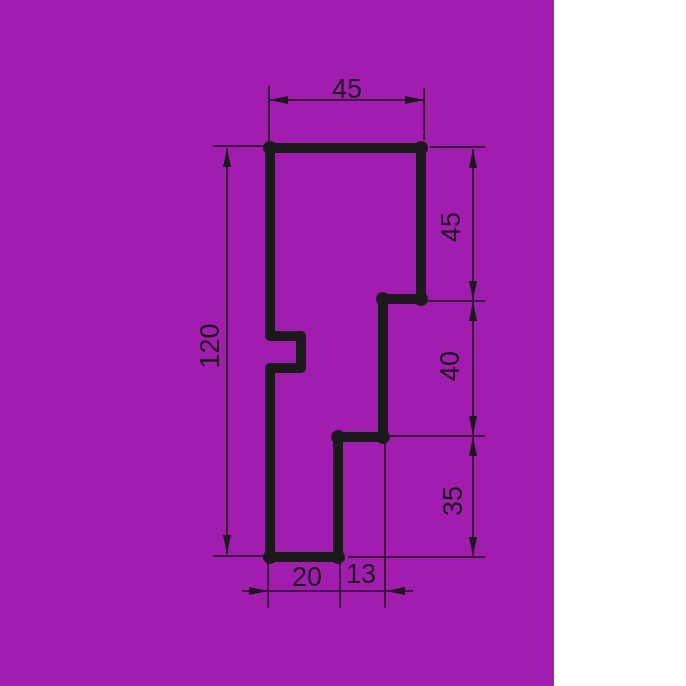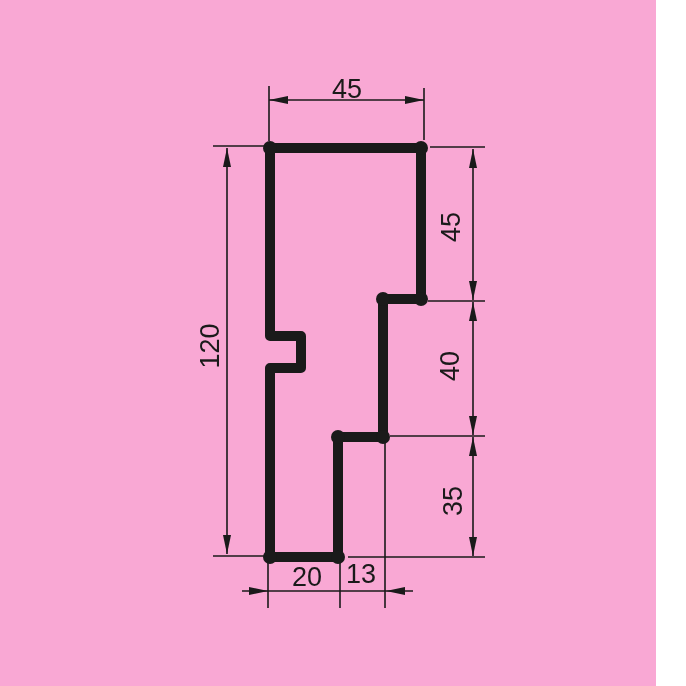--- a/index.html
+++ b/index.html
@@ -3,23 +3,23 @@
 <meta charset="utf-8">
 <style>
   html, body {
     margin: 0;
     padding: 0;
     background: #ffffff;
     font-family: "Liberation Sans", sans-serif;
   }
   .stage {
     position: relative;
-    width: 656px;
+    width: 554px;
     height: 686px;
-    background: #f9a8d4;
+    background: #a21caf;
     overflow: hidden;
   }
   svg text {
     font-family: "Liberation Sans", sans-serif;
     font-size: 27px;
     fill: #1a1a1a;
     text-anchor: middle;
   }
 </style>
 </head>

